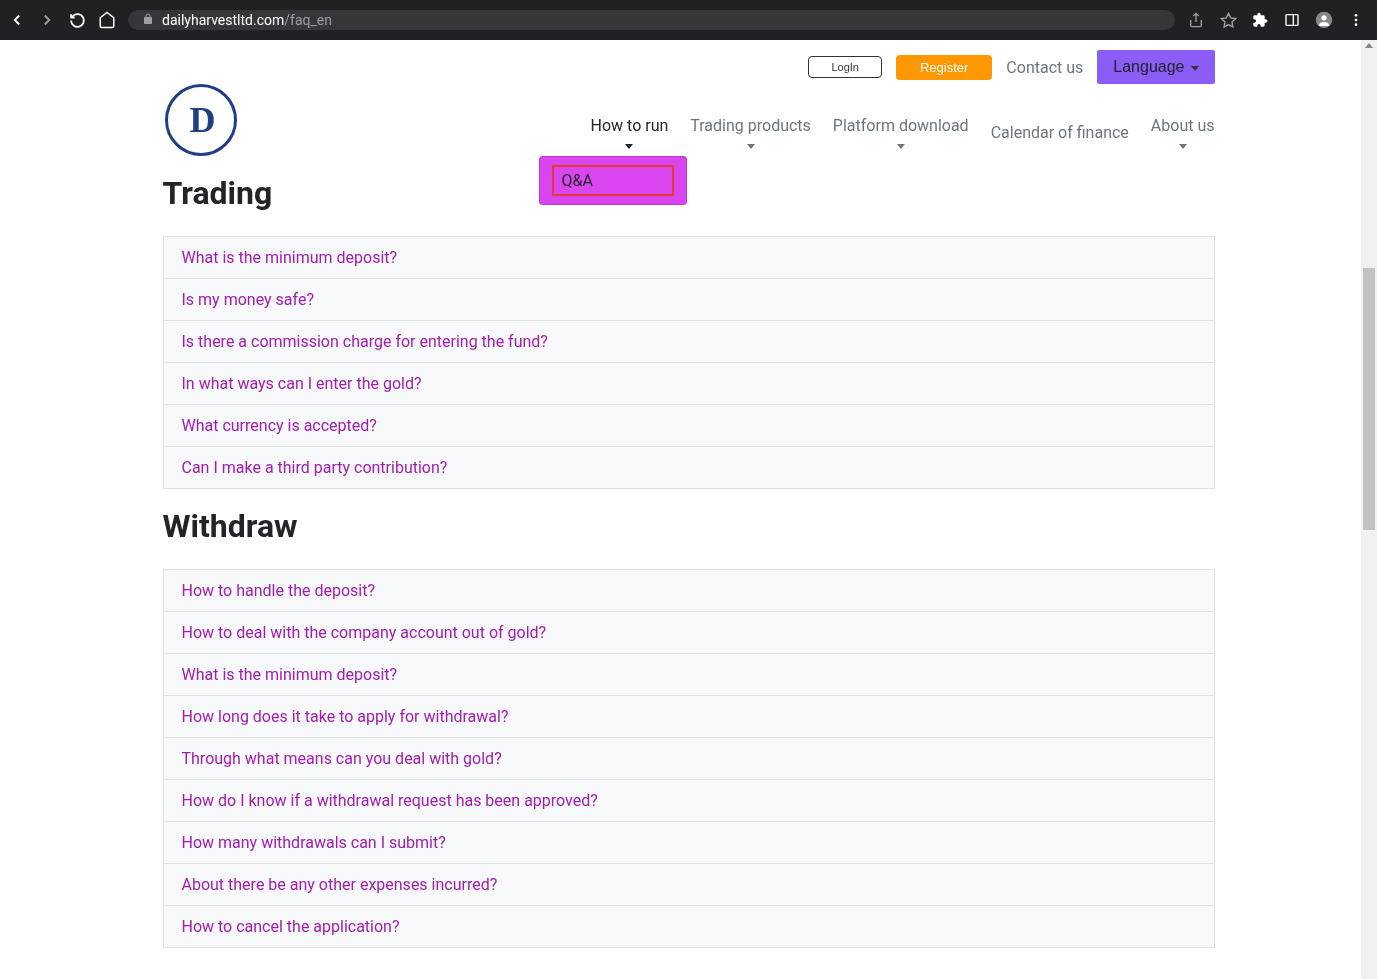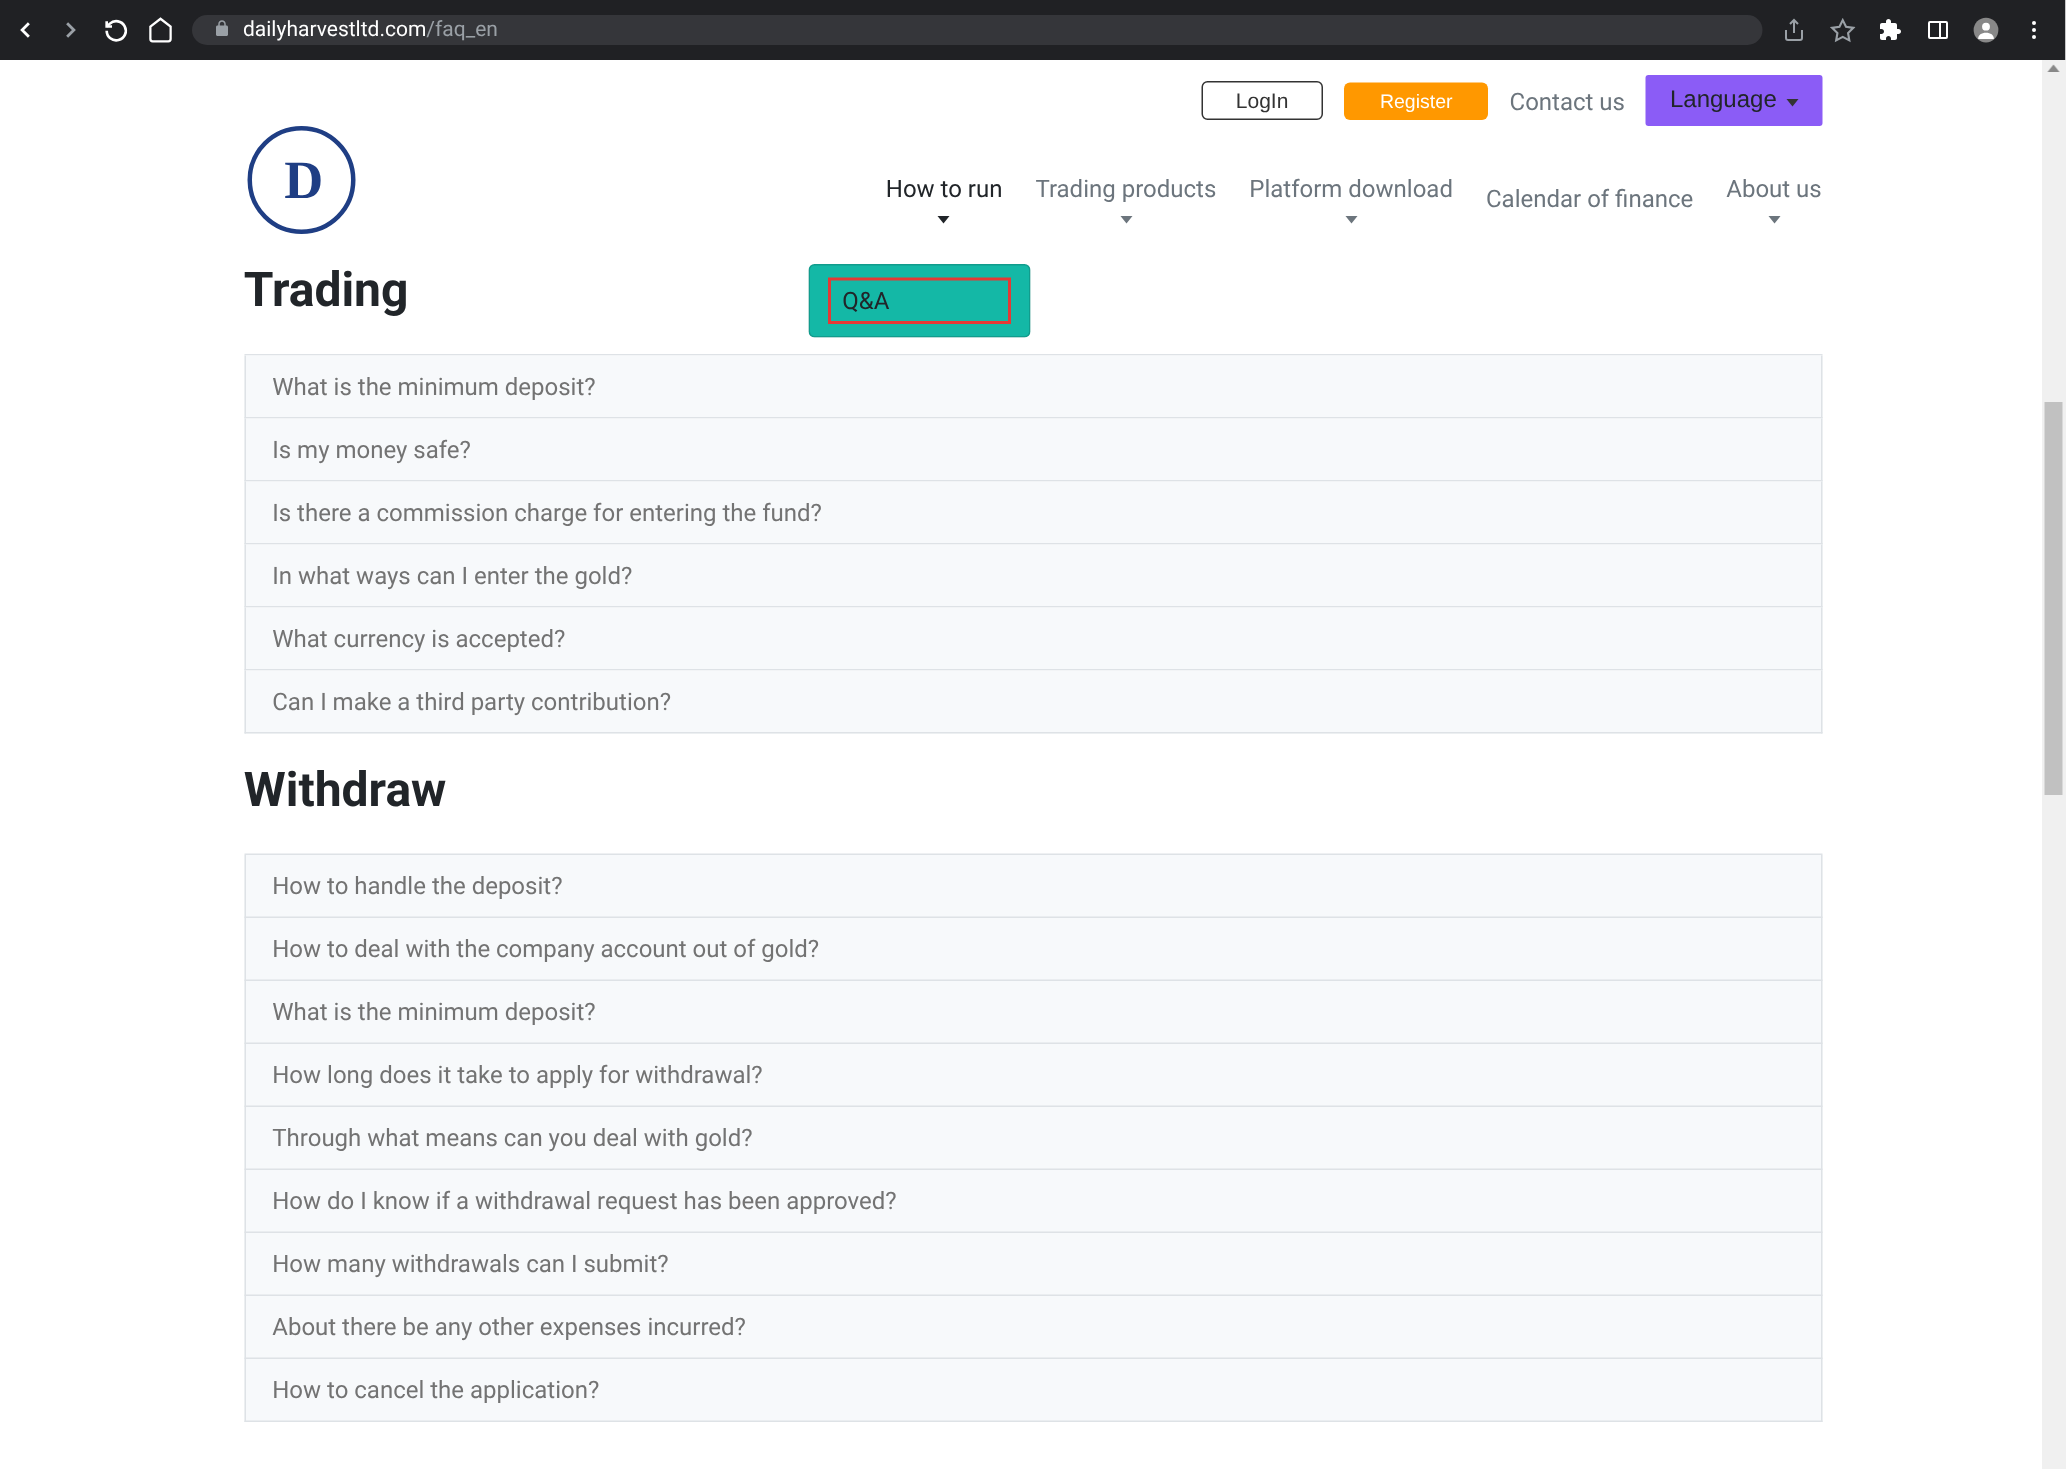--- a/index.html
+++ b/index.html
@@ -111,21 +111,21 @@
       align-items: center;
       gap: 14px;
       padding: 10px 0;
     }
     
     .btn-login {
       background: #fff;
       border: 1px solid #333;
       border-radius: 4px;
       padding: 4px 22px;
-      font-size: 14px;
+      font-size: 11px;
       color: #333;
       cursor: pointer;
     }
     
     .btn-register {
       background: #ff9800;
       border: none;
       border-radius: 4px;
       padding: 5px 24px;
       font-size: 13px;
@@ -215,23 +215,23 @@
       height: 0;
       border-left: 4px solid transparent;
       border-right: 4px solid transparent;
       border-top: 5px solid currentColor;
       margin-top: 3px;
     }
     
     
     .dropdown-menu {
       position: absolute;
-      top: 60px;
+      top: 40px;
       left: -52px;
-      background: #14b8a6;
+      background: #d946ef;
       border: 1px solid rgba(0,0,0,0.15);
       border-radius: 4px;
       min-width: 148px;
       padding: 8px 0;
       z-index: 100;
     }
     
     .dropdown-item {
       padding: 6px 16px;
       font-size: 16px;
@@ -261,21 +261,21 @@
     .faq-list {
       border-top: 1px solid #dee2e6;
     }
     
     .faq-item {
       background: #f7f9fb;
       border: 1px solid #dee2e6;
       border-top: none;
       padding: 11px 18px;
       font-size: 16px;
-      color: #737373;
+      color: #a21caf;
       cursor: pointer;
     }
     
     
     .scroll-track {
       position: fixed;
       right: 0;
       top: 40px;
       bottom: 0;
       width: 16px;

